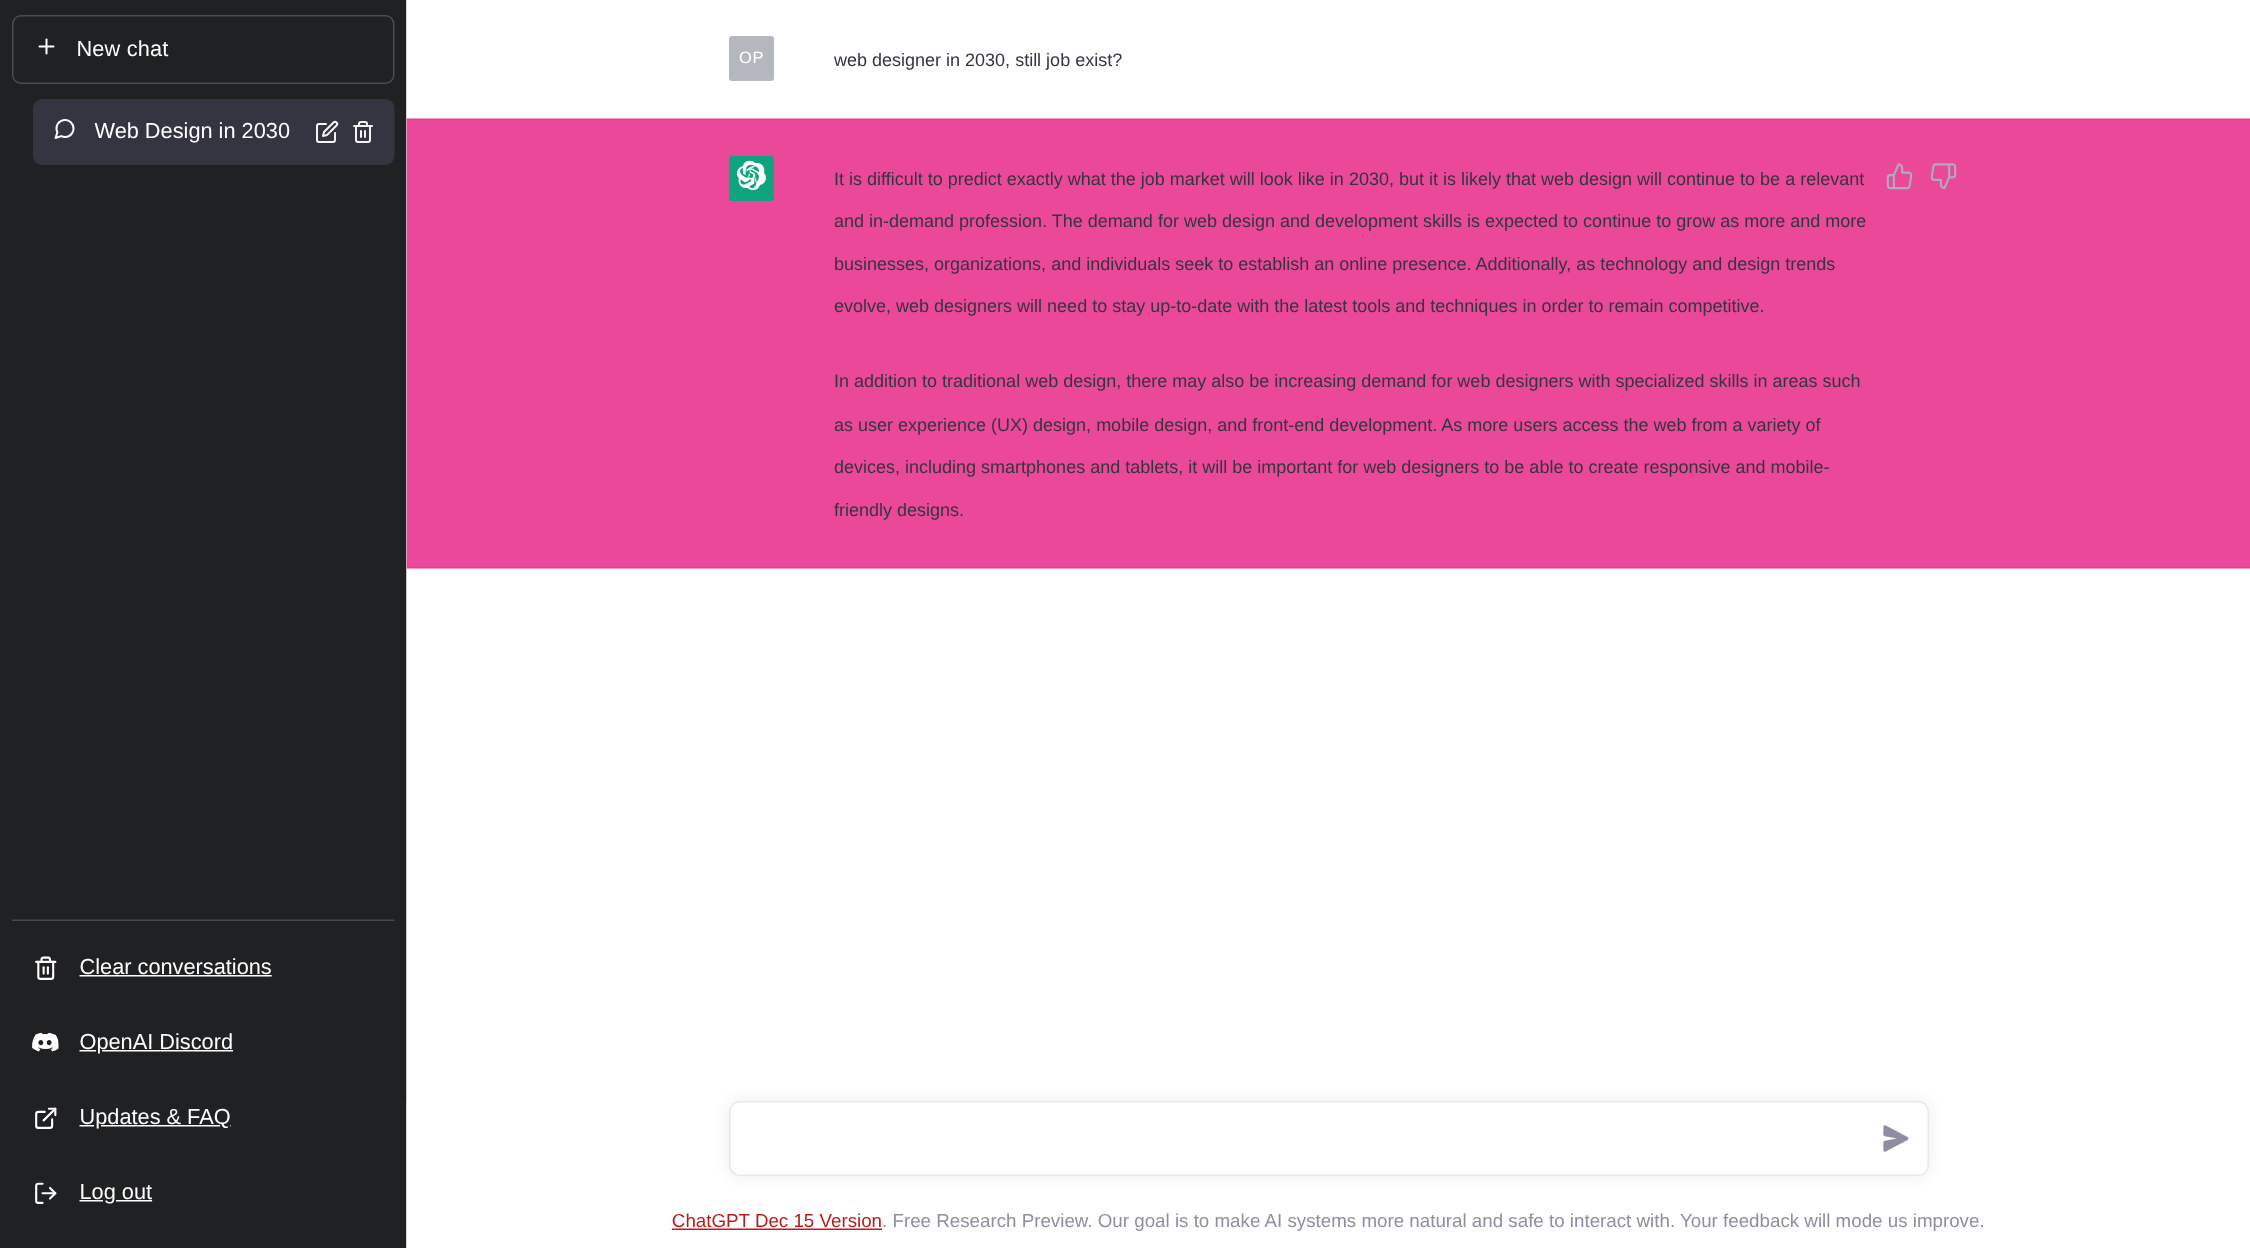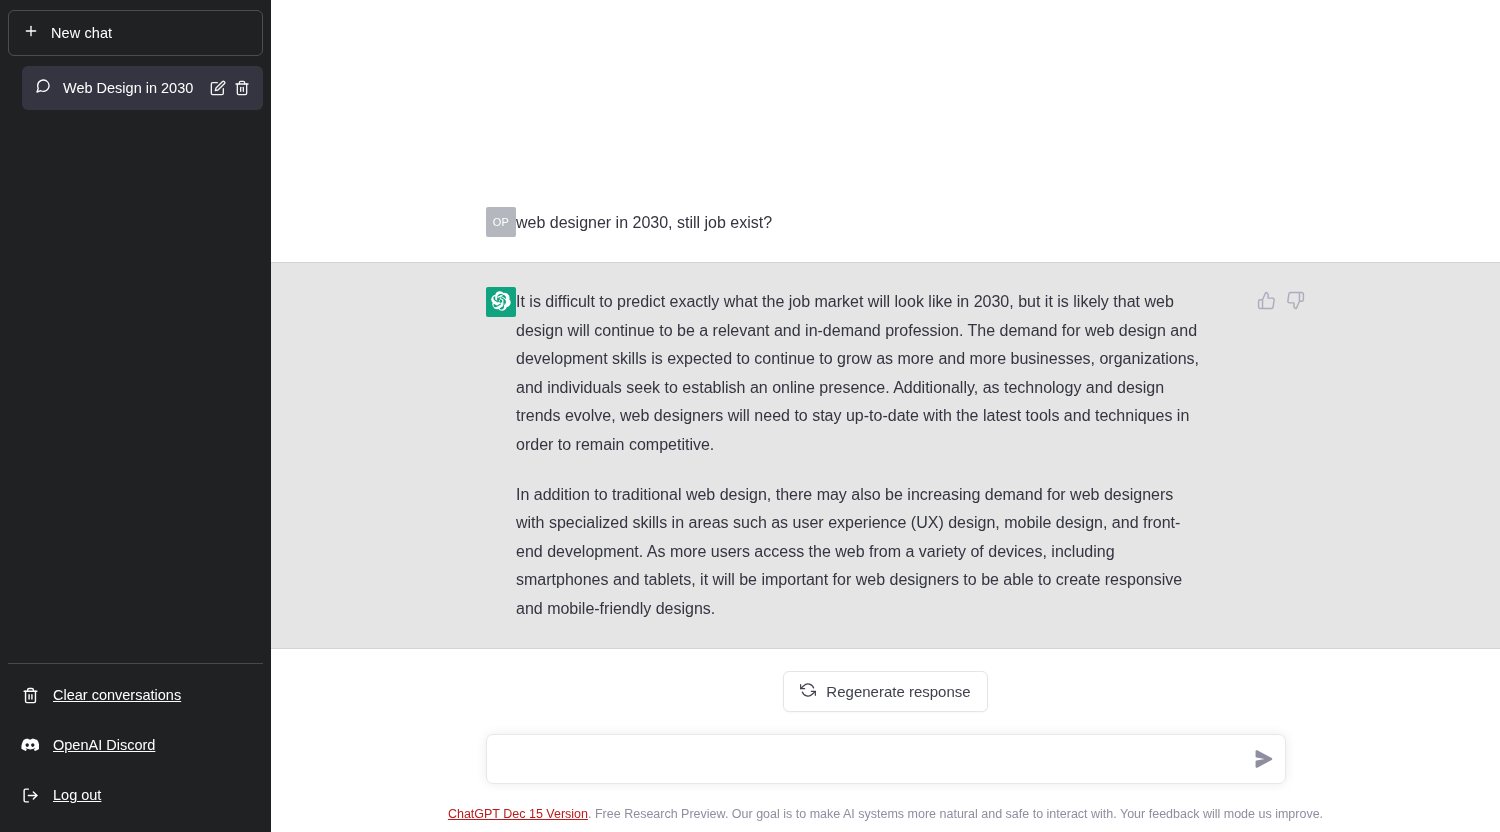--- a/index.html
+++ b/index.html
@@ -66,49 +66,49 @@
   }
   .menu-item .micon { display: flex; width: 18px; justify-content: center; }
 
   
   .main {
     flex: 1 1 auto; height: 832px;
     display: flex; flex-direction: column;
     background: #ffffff;
     position: relative;
     overflow: hidden;
-    justify-content: center;
   }
   .thread { flex: 0 0 auto; }
 
   .msg { width: 100%; display: block; }
   .msg-inner {
     display: flex;
     padding: 24px 0 24px 0;
     margin: 0;
   }
   .msg.user { background: #ffffff; }
   .msg.assistant {
-    background: #e5e5e5;
+    background: #ec4899;
     border-top: 1px solid rgba(0,0,0,0.07);
     border-bottom: 1px solid rgba(0,0,0,0.07);
   }
   .avatar {
     width: 30px; height: 30px; flex: 0 0 30px;
     border-radius: 2px;
     margin-left: 215px;
     display: flex; align-items: center; justify-content: center;
     font-size: 11px; letter-spacing: .4px;
   }
   .avatar.user { background: #b4b7bd; color: #ffffff; font-weight: 400; }
   .avatar.gpt { background: #10a37f; }
   .msg-body {
+    margin-left: 40px;
     max-width: 690px;
     color: #343541;
-    font-size: 16px;
+    font-size: 12px;
     line-height: 28.6px;
   }
   .msg-body p { margin: 0; }
   .msg-body p + p { margin-top: 21px; }
   .msg.user .msg-body { padding-top: 2px; }
   .msg.assistant .msg-body { padding-top: 1px; }
   .feedback {
     margin-left: auto;
     margin-right: 195px;
     display: flex; gap: 10px; align-items: flex-start;
@@ -231,20 +231,30 @@
 
       <div class="menu-item">
         <span class="micon">
           <svg width="18" height="18" viewBox="0 0 24 24" fill="#ffffff">
             <path d="M20.3 4.9A19.8 19.8 0 0 0 15.4 3.4l-.2.4c-.6.2-1.3.5-1.9.8-.8-.1-1.6-.1-2.5 0-.6-.3-1.3-.6-1.9-.8l-.2-.4C7 3.8 5.3 4.3 3.7 4.9 1 9 .3 13 .6 16.9a20 20 0 0 0 6 3c.5-.7.9-1.4 1.3-2.1-.7-.3-1.4-.6-2-1 .2-.1.3-.3.5-.4a14.3 14.3 0 0 0 12.2 0l.5.4c-.6.4-1.3.8-2 1 .4.8.8 1.5 1.3 2.2a20 20 0 0 0 6-3c.4-4.6-.7-8.6-3-12zM8.3 14.5c-1.2 0-2.2-1.1-2.2-2.4s1-2.4 2.2-2.4 2.2 1.1 2.2 2.4-1 2.4-2.2 2.4zm7.4 0c-1.2 0-2.2-1.1-2.2-2.4s1-2.4 2.2-2.4 2.2 1.1 2.2 2.4-1 2.4-2.2 2.4z"></path>
           </svg>
         </span>
         <span>OpenAI Discord</span>
       </div>
 
+      <div class="menu-item">
+        <span class="micon">
+          <svg width="17" height="17" viewBox="0 0 24 24" fill="none" stroke="#ffffff" stroke-width="2" stroke-linecap="round" stroke-linejoin="round">
+            <path d="M18 13v6a2 2 0 0 1-2 2H5a2 2 0 0 1-2-2V8a2 2 0 0 1 2-2h6"></path>
+            <polyline points="15 3 21 3 21 9"></polyline>
+            <line x1="10" y1="14" x2="21" y2="3"></line>
+          </svg>
+        </span>
+        <span>Updates &amp; FAQ</span>
+      </div>
 
       <div class="menu-item">
         <span class="micon">
           <svg width="17" height="17" viewBox="0 0 24 24" fill="none" stroke="#ffffff" stroke-width="2" stroke-linecap="round" stroke-linejoin="round">
             <path d="M9 21H5a2 2 0 0 1-2-2V5a2 2 0 0 1 2-2h4"></path>
             <polyline points="16 17 21 12 16 7"></polyline>
             <line x1="21" y1="12" x2="9" y2="12"></line>
           </svg>
         </span>
         <span>Log out</span>
@@ -291,32 +301,20 @@
               </svg>
             </span>
           </div>
         </div>
       </div>
 
     </div>
 
     <div class="composer-area">
 
-      <div class="regen-row">
-        <button class="regen-btn">
-          <span>
-            <svg width="16" height="16" viewBox="0 0 24 24" fill="none" stroke="#40414f" stroke-width="1.8" stroke-linecap="round" stroke-linejoin="round">
-              <polyline points="1 4 1 10 7 10"></polyline>
-              <polyline points="23 20 23 14 17 14"></polyline>
-              <path d="M20.49 9A9 9 0 0 0 5.64 5.64L1 10m22 4l-4.64 4.36A9 9 0 0 1 3.51 15"></path>
-            </svg>
-          </span>
-          <span>Regenerate response</span>
-        </button>
-      </div>
 
       <div class="input-wrap">
         <div class="input-box">
           <input type="text" placeholder="" style="">
           <span class="send-btn">
             <svg width="18" height="18" viewBox="0 0 16 16" fill="#8e8ea0">
               <path d="M.5 1.163A1 1 0 0 1 1.97.28l12.868 6.837a1 1 0 0 1 0 1.766L1.969 15.72A1 1 0 0 1 .5 14.836V10.33a1 1 0 0 1 .816-.983L8.5 8 1.316 6.653A1 1 0 0 1 .5 5.67V1.163z"></path>
             </svg>
           </span>
         </div>

